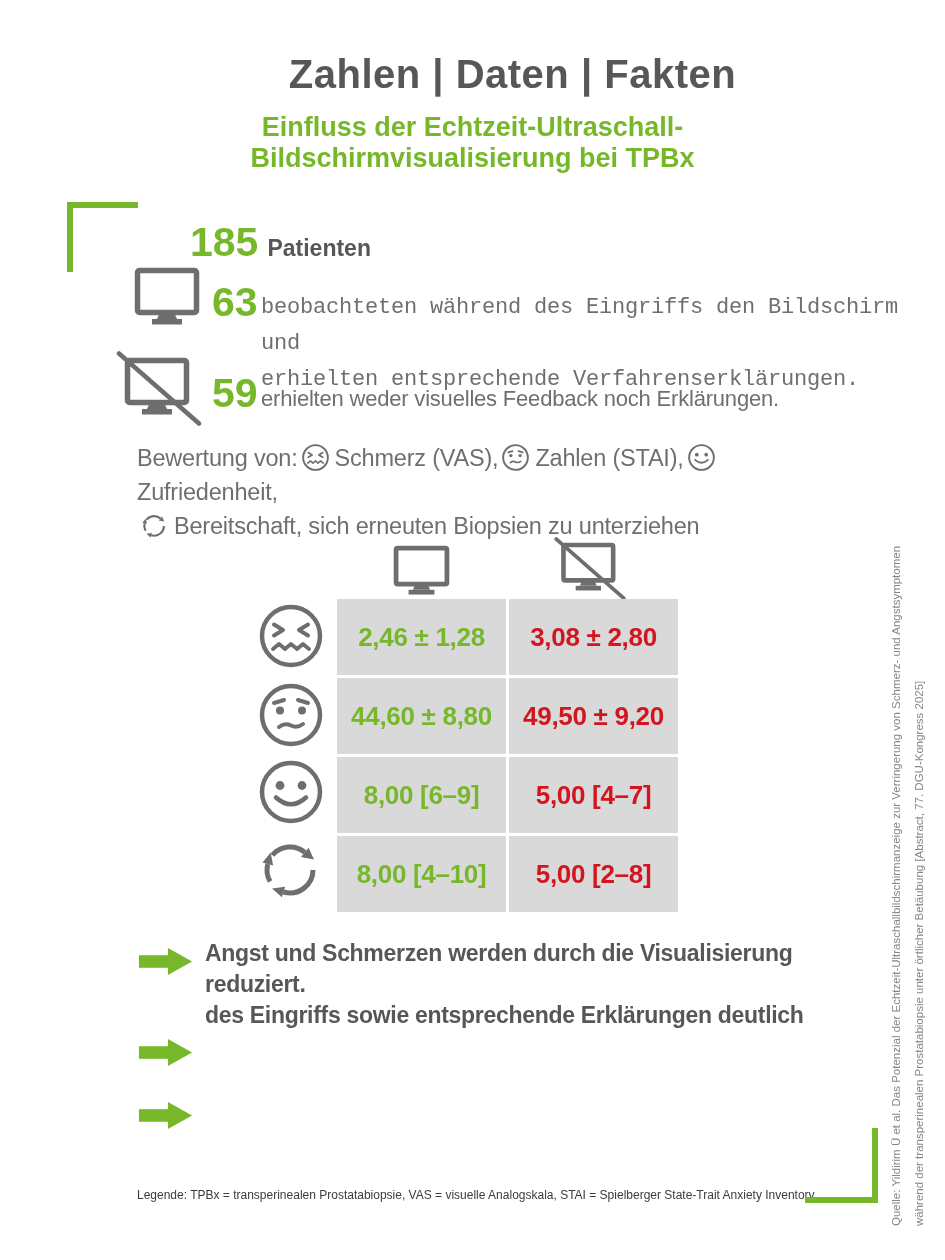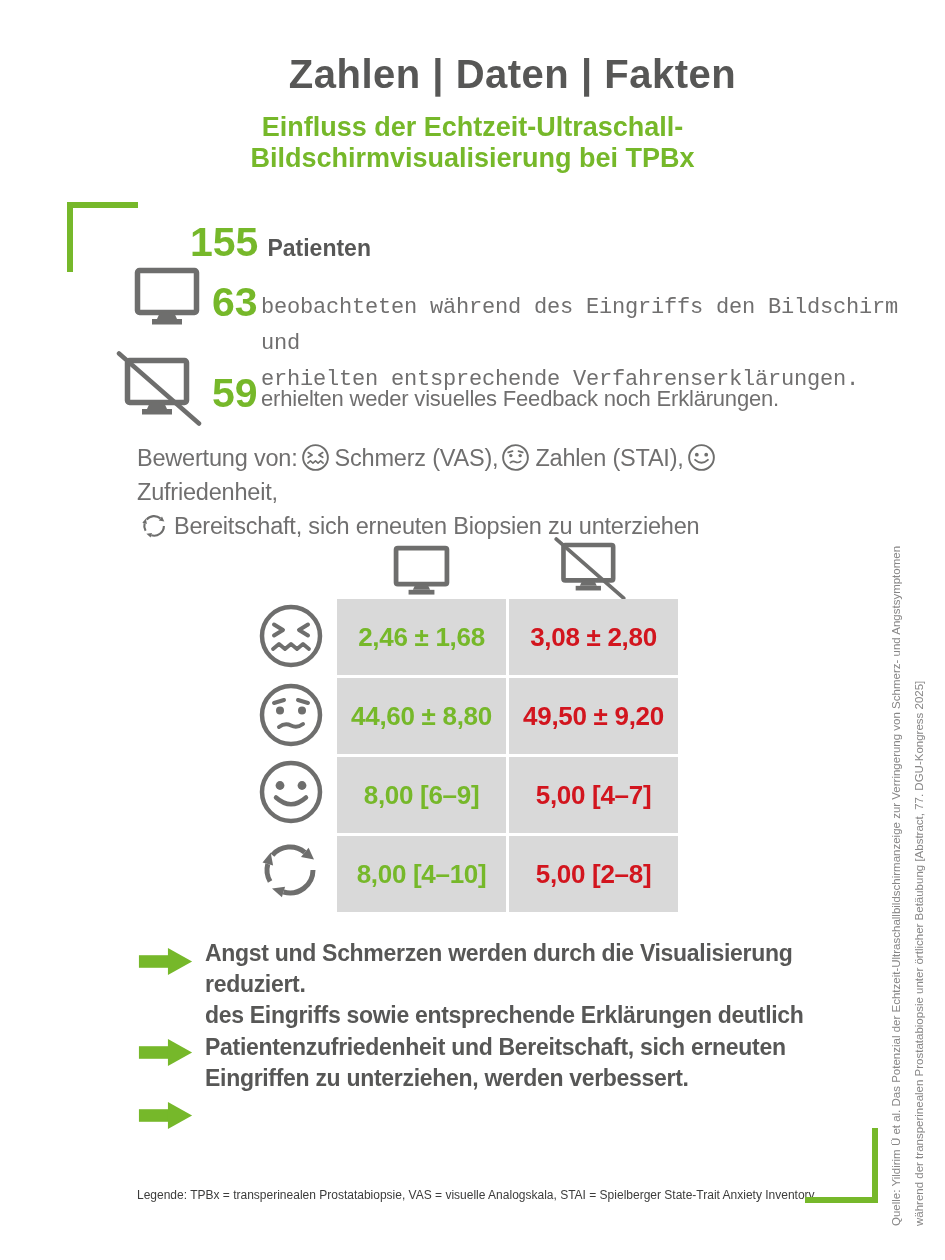--- a/index.html
+++ b/index.html
@@ -111,21 +111,21 @@
 
   <div class="title">Zahlen | Daten | Fakten</div>
   <div class="subtitle">
     <div>Einfluss der Echtzeit-Ultraschall-</div>
     <div>Bildschirmvisualisierung bei TPBx</div>
   </div>
 
   <div class="bracket-tl"></div>
 
   <div class="total-row">
-    <span class="num-xl">155</span>
+    <span class="num-xl">185</span>
     <span class="total-label">Patienten</span>
   </div>
 
   <svg class="ic ic-mon63">
       <use href="#sym-monitor"></use>
     </svg>
   <div class="num-stat n63">63</div>
   <div class="stat-text t63">
     <div>beobachteten während des Eingriffs den Bildschirm und</div>
     <div>erhielten entsprechende Verfahrenserklärungen.</div>
@@ -166,21 +166,21 @@
       <use href="#sym-anxious"></use>
     </svg>
   <svg class="ic row-ic r3">
       <use href="#sym-happy"></use>
     </svg>
   <svg class="ic row-ic r4">
       <use href="#sym-refresh"></use>
     </svg>
 
   <div class="grid">
-    <div class="cell green">2,46 ± 1,68</div>
+    <div class="cell green">2,46 ± 1,28</div>
     <div class="cell red">3,08 ± 2,80</div>
     <div class="cell green">44,60 ± 8,80</div>
     <div class="cell red">49,50 ± 9,20</div>
     <div class="cell green">8,00 [6–9]</div>
     <div class="cell red">5,00 [4–7]</div>
     <div class="cell green">8,00 [4–10]</div>
     <div class="cell red">5,00 [2–8]</div>
   </div>
 
   <svg class="concl-arrow a1">
@@ -188,24 +188,20 @@
     </svg>
   <div class="concl-text c1">
     <div>Angst und Schmerzen werden durch die Visualisierung</div>
     <div>reduziert.</div>
     <div>des Eingriffs sowie entsprechende Erklärungen deutlich</div>
   </div>
 
   <svg class="concl-arrow a2">
       <use href="#sym-arrow"></use>
     </svg>
-  <div class="concl-text c2">
-    <div>Patientenzufriedenheit und Bereitschaft, sich erneuten</div>
-    <div>Eingriffen zu unterziehen, werden verbessert.</div>
-  </div>
 
   <svg class="concl-arrow a3">
       <use href="#sym-arrow"></use>
     </svg>
 
   <div class="legend">Legende: TPBx = transperinealen Prostatabiopsie, VAS = visuelle Analogskala, STAI = Spielberger State-Trait Anxiety Inventory</div>
 
   <div class="bracket-br"></div>
 
   <div class="source">

